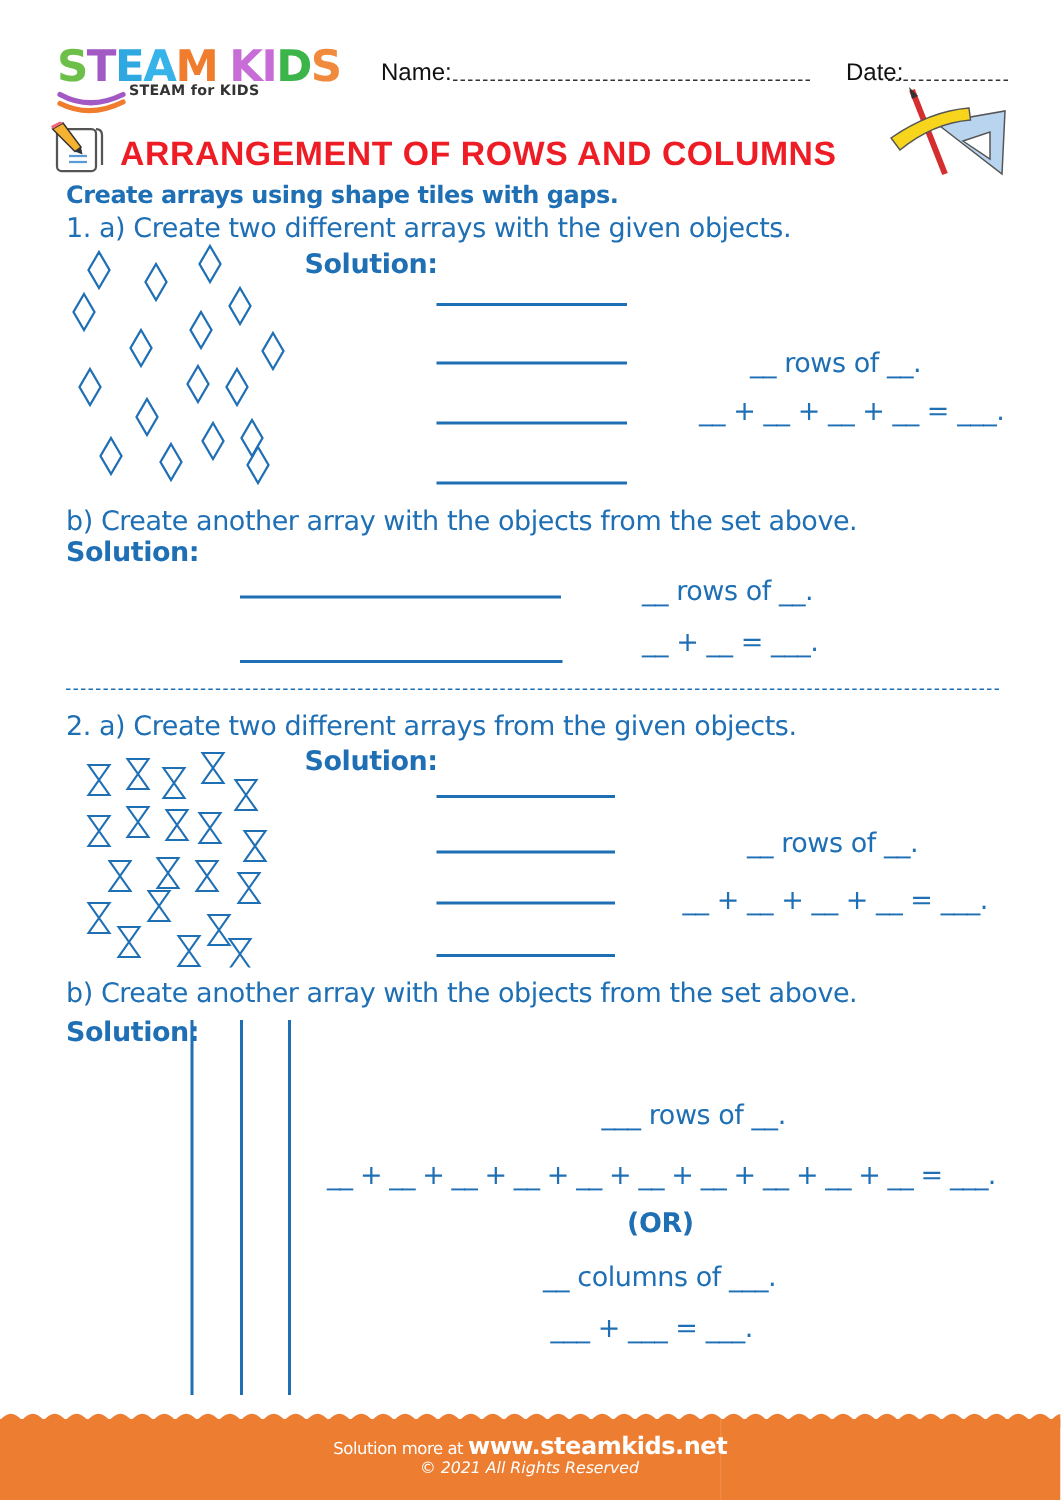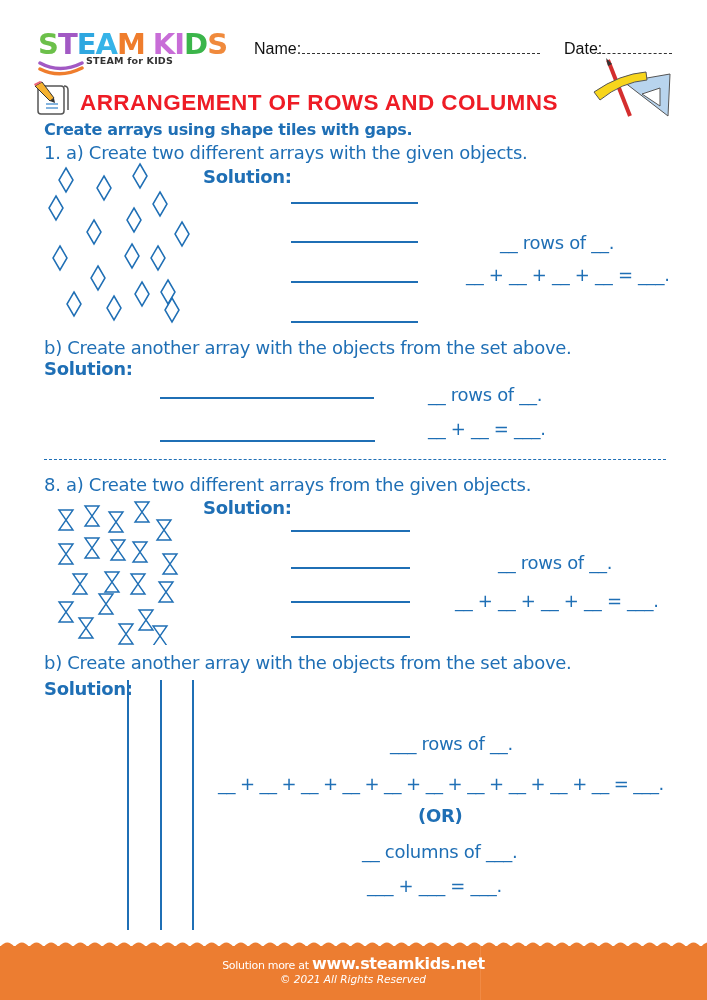--- a/index.html
+++ b/index.html
@@ -96,21 +96,21 @@
 
 <div class="abs txt" style="left:44px; top:337px;">b)  Create another array with the objects from the set above.</div>
 <div class="abs txt bold" style="left:44px; top:358px;">Solution:</div>
 <div class="hline" style="left:160px; top:397px; width:214px;"></div>
 <div class="hline" style="left:160px; top:440px; width:215px;"></div>
 <div class="abs txt" style="left:428px; top:384px;">__ rows of __.</div>
 <div class="abs txt" style="left:428px; top:418px;">__ + __ = ___.</div>
 
 <div class="divider" style="top:459px;"></div>
 
-<div class="abs txt" style="left:44px; top:474px;">8.  a)  Create two different arrays from the given objects.</div>
+<div class="abs txt" style="left:44px; top:474px;">2.  a)  Create two different arrays from the given objects.</div>
 <svg class="abs" style="left:40px; top:500px;" width="150" height="145" viewBox="0 0 150 145" id="hourglasses">
     <path d="M19,10 L33,10 L19,30 L33,30 Z" fill="none" stroke="#1f6fb5" stroke-width="1.4"></path>
     <path d="M45,6 L59,6 L45,26 L59,26 Z" fill="none" stroke="#1f6fb5" stroke-width="1.4"></path>
     <path d="M69,12 L83,12 L69,32 L83,32 Z" fill="none" stroke="#1f6fb5" stroke-width="1.4"></path>
     <path d="M95,2 L109,2 L95,22 L109,22 Z" fill="none" stroke="#1f6fb5" stroke-width="1.4"></path>
     <path d="M117,20 L131,20 L117,40 L131,40 Z" fill="none" stroke="#1f6fb5" stroke-width="1.4"></path>
     <path d="M19,44 L33,44 L19,64 L33,64 Z" fill="none" stroke="#1f6fb5" stroke-width="1.4"></path>
     <path d="M45,38 L59,38 L45,58 L59,58 Z" fill="none" stroke="#1f6fb5" stroke-width="1.4"></path>
     <path d="M71,40 L85,40 L71,60 L85,60 Z" fill="none" stroke="#1f6fb5" stroke-width="1.4"></path>
     <path d="M93,42 L107,42 L93,62 L107,62 Z" fill="none" stroke="#1f6fb5" stroke-width="1.4"></path>
@@ -132,21 +132,21 @@
 <div class="hline" style="left:291px; top:601px; width:119px;"></div>
 <div class="hline" style="left:291px; top:636px; width:119px;"></div>
 <div class="abs txt" style="left:498px; top:552px;">__ rows of __.</div>
 <div class="abs txt" style="left:455px; top:590px;">__ + __ + __ + __ = ___.</div>
 
 <div class="abs txt" style="left:44px; top:652px;">b)  Create another array with the objects from the set above.</div>
 <div class="abs txt bold" style="left:44px; top:678px;">Solution:</div>
 <div class="vline" style="left:127px; top:680px; height:250px;"></div>
 <div class="vline" style="left:160px; top:680px; height:250px;"></div>
 <div class="vline" style="left:192px; top:680px; height:250px;"></div>
-<div class="abs txt" style="left:390px; top:733px;text-align:center;">___ rows of __.</div>
+<div class="abs txt" style="left:401px; top:733px;text-align:center;">___ rows of __.</div>
 <div class="abs txt" style="left:218px; top:773px; letter-spacing:-0.6px;">__ + __ + __  + __ + __ + __ + __ + __ + __ + __ =  ___.</div>
 <div class="abs txt bold" style="left:418px; top:805px;">(OR)</div>
 <div class="abs txt" style="left:362px; top:841px;">__ columns of ___.</div>
 <div class="abs txt" style="left:367px; top:875px;">___ + ___ = ___.</div>
 
 <svg class="scallop" viewBox="0 0 707 12" preserveAspectRatio="none" id="scallop">
     <path d="M0,12 L0,7 Q7.3,-2 14.6,7 L14.6,7 Q21.9,-2 29.2,7 L29.2,7 Q36.5,-2 43.8,7 L43.8,7 Q51.099999999999994,-2 58.4,7 L58.4,7 Q65.7,-2 73,7 L73,7 Q80.3,-2 87.6,7 L87.6,7 Q94.89999999999999,-2 102.19999999999999,7 L102.19999999999999,7 Q109.49999999999999,-2 116.79999999999998,7 L116.79999999999998,7 Q124.09999999999998,-2 131.39999999999998,7 L131.39999999999998,7 Q138.7,-2 145.99999999999997,7 L145.99999999999997,7 Q153.29999999999998,-2 160.59999999999997,7 L160.59999999999997,7 Q167.89999999999998,-2 175.19999999999996,7 L175.19999999999996,7 Q182.49999999999997,-2 189.79999999999995,7 L189.79999999999995,7 Q197.09999999999997,-2 204.39999999999995,7 L204.39999999999995,7 Q211.69999999999996,-2 218.99999999999994,7 L218.99999999999994,7 Q226.29999999999995,-2 233.59999999999994,7 L233.59999999999994,7 Q240.89999999999995,-2 248.19999999999993,7 L248.19999999999993,7 Q255.49999999999994,-2 262.79999999999995,7 L262.79999999999995,7 Q270.09999999999997,-2 277.4,7 L277.4,7 Q284.7,-2 292,7 L292,7 Q299.3,-2 306.6,7 L306.6,7 Q313.90000000000003,-2 321.20000000000005,7 L321.20000000000005,7 Q328.50000000000006,-2 335.80000000000007,7 L335.80000000000007,7 Q343.1000000000001,-2 350.4000000000001,7 L350.4000000000001,7 Q357.7000000000001,-2 365.0000000000001,7 L365.0000000000001,7 Q372.3000000000001,-2 379.60000000000014,7 L379.60000000000014,7 Q386.90000000000015,-2 394.20000000000016,7 L394.20000000000016,7 Q401.50000000000017,-2 408.8000000000002,7 L408.8000000000002,7 Q416.1000000000002,-2 423.4000000000002,7 L423.4000000000002,7 Q430.7000000000002,-2 438.0000000000002,7 L438.0000000000002,7 Q445.30000000000024,-2 452.60000000000025,7 L452.60000000000025,7 Q459.90000000000026,-2 467.2000000000003,7 L467.2000000000003,7 Q474.5000000000003,-2 481.8000000000003,7 L481.8000000000003,7 Q489.1000000000003,-2 496.4000000000003,7 L496.4000000000003,7 Q503.70000000000033,-2 511.00000000000034,7 L511.00000000000034,7 Q518.3000000000003,-2 525.6000000000004,7 L525.6000000000004,7 Q532.9000000000003,-2 540.2000000000004,7 L540.2000000000004,7 Q547.5000000000003,-2 554.8000000000004,7 L554.8000000000004,7 Q562.1000000000004,-2 569.4000000000004,7 L569.4000000000004,7 Q576.7000000000004,-2 584.0000000000005,7 L584.0000000000005,7 Q591.3000000000004,-2 598.6000000000005,7 L598.6000000000005,7 Q605.9000000000004,-2 613.2000000000005,7 L613.2000000000005,7 Q620.5000000000005,-2 627.8000000000005,7 L627.8000000000005,7 Q635.1000000000005,-2 642.4000000000005,7 L642.4000000000005,7 Q649.7000000000005,-2 657.0000000000006,7 L657.0000000000006,7 Q664.3000000000005,-2 671.6000000000006,7 L671.6000000000006,7 Q678.9000000000005,-2 686.2000000000006,7 L686.2000000000006,7 Q693.5000000000006,-2 700.8000000000006,7 L700.8000000000006,7 Q708.1000000000006,-2 715.4000000000007,7 L707,12 Z" fill="#ec7d31"></path>
   </svg>
 <div class="footer"></div>
 <div class="footer-seam"></div>

